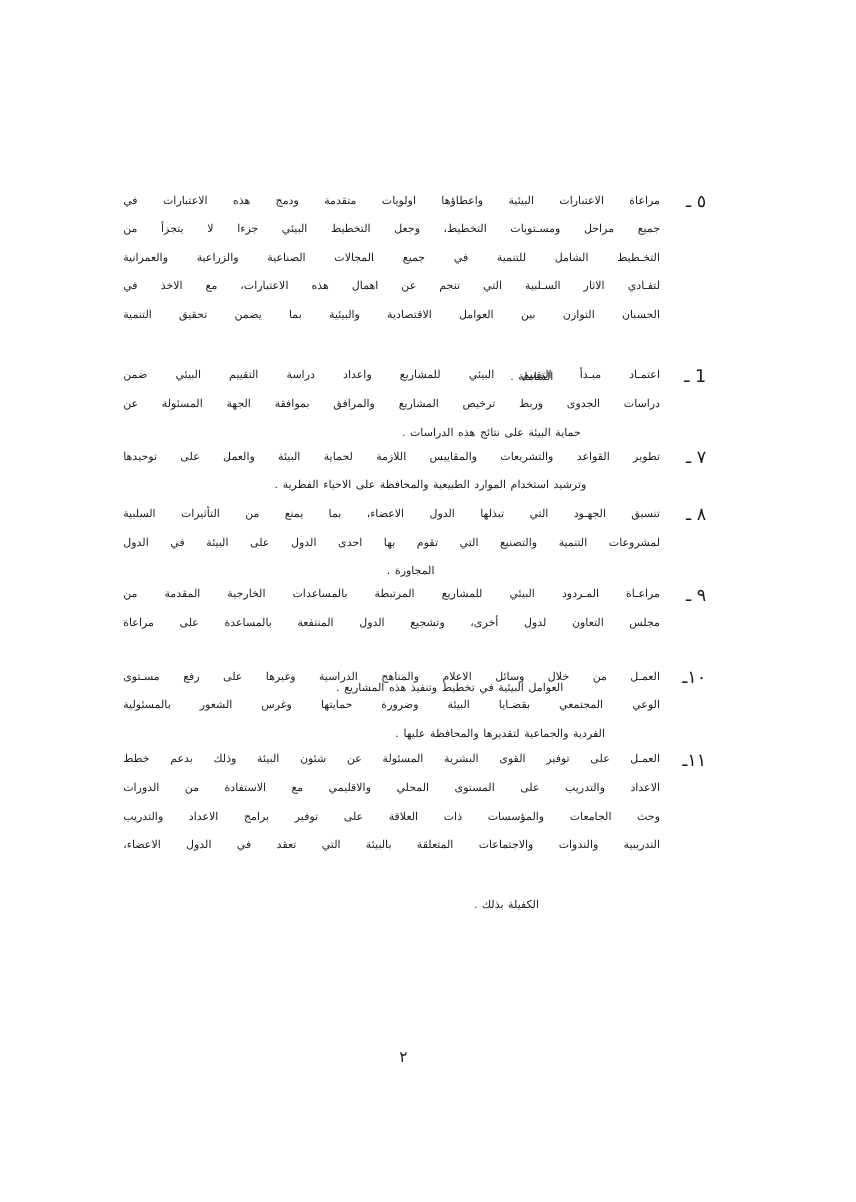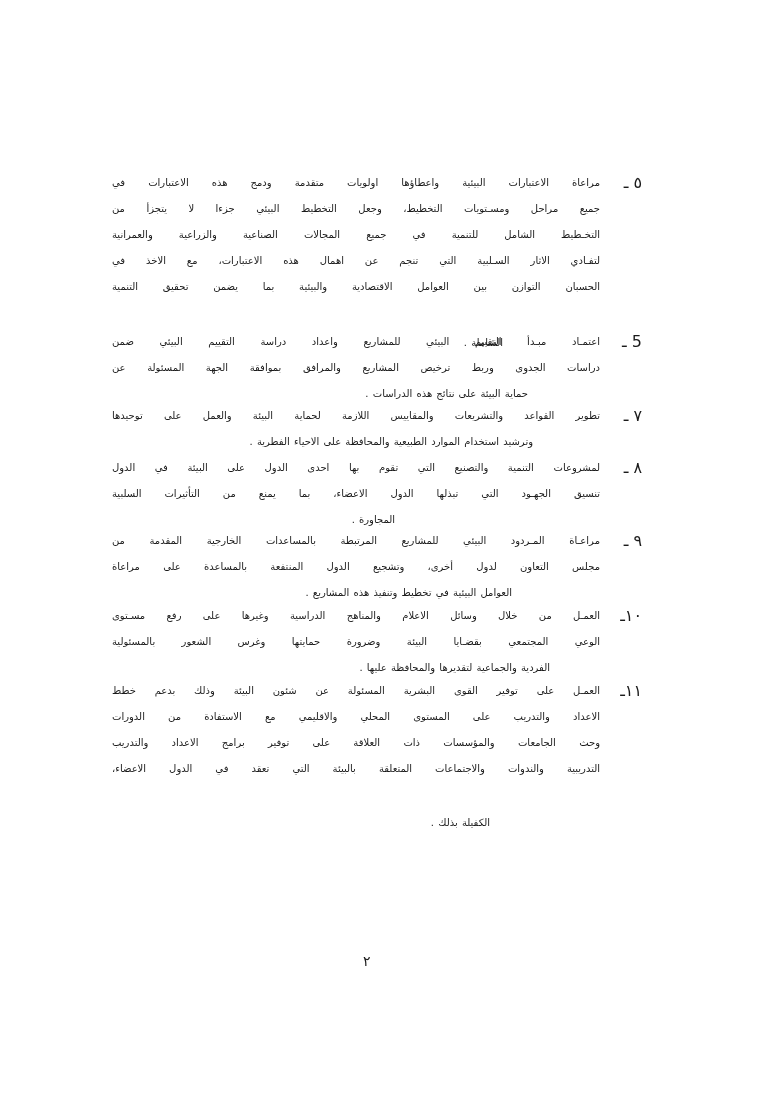--- a/index.html
+++ b/index.html
@@ -62,44 +62,44 @@
     <span class="num">٥ ـ</span>
     <div class="line">مراعاة الاعتبارات البيئية واعطاؤها اولويات متقدمة ودمج هذه الاعتبارات في</div>
     <div class="line">جميع مراحل ومسـتويات التخطيط، وجعل التخطيط البيئي جزءا لا يتجزأ من</div>
     <div class="line">التخـطيط الشامل للتنمية في جميع المجالات الصناعية والزراعية والعمرانية</div>
     <div class="line">لتفـادي الاثار السـلبية التي تنجم عن اهمال هذه الاعتبارات، مع الاخذ في</div>
     <div class="line">الحسبان التوازن بين العوامل الاقتصادية والبيئية بما يضمن تحقيق التنمية</div>
     <div class="line end" style="padding-left: 0px; padding-right: 97px; margin-top: 31px;">الشاملة .</div>
   </div>
 
   <div class="item" style="top:329px">
-    <span class="num">5 ـ</span>
+    <span class="num">1 ـ</span>
     <div class="line">اعتمـاد مبـدأ التقييم البيئي للمشاريع واعداد دراسة التقييم البيئي ضمن</div>
     <div class="line">دراسات الجدوى وربط ترخيص المشاريع والمرافق بموافقة الجهة المسئولة عن</div>
     <div class="line end" style="padding-left: 0px; padding-right: 72px;">حماية البيئة على نتائج هذه الدراسات .</div>
   </div>
 
   <div class="item" style="top:403px">
     <span class="num">٧ ـ</span>
     <div class="line">تطوير القواعد والتشريعات والمقاييس اللازمة لحماية البيئة والعمل على توحيدها</div>
     <div class="line end" style="padding-left: 0px; padding-right: 67px;">وترشيد استخدام الموارد الطبيعية والمحافظة على الاحياء الفطرية .</div>
   </div>
 
   <div class="item" style="top:455px">
     <span class="num">٨ ـ</span>
+    <div class="line">تنسيق الجهـود التي تبذلها الدول الاعضاء، بما يمنع من التأثيرات السلبية</div>
     <div class="line">لمشروعات التنمية والتصنيع التي تقوم بها احدى الدول على البيئة في الدول</div>
-    <div class="line">تنسيق الجهـود التي تبذلها الدول الاعضاء، بما يمنع من التأثيرات السلبية</div>
     <div class="line end" style="padding-left: 0px; padding-right: 205px;">المجاورة .</div>
   </div>
 
   <div class="item" style="top:528px">
     <span class="num">٩ ـ</span>
     <div class="line">مراعـاة المـردود البيئي للمشاريع المرتبطة بالمساعدات الخارجية المقدمة من</div>
     <div class="line">مجلس التعاون لدول أخرى، وتشجيع الدول المنتفعة بالمساعدة على مراعاة</div>
-    <div class="line end" style="padding-left: 0px; padding-right: 88px;">العوامل البيئية في تخطيط وتنفيذ هذه المشاريع .</div>
+    <div class="line end" style="padding-left: 0px; padding-right: 88px; margin-top: 33px;">العوامل البيئية في تخطيط وتنفيذ هذه المشاريع .</div>
   </div>
 
   <div class="item" style="top:603px">
     <span class="num">١٠ـ</span>
     <div class="line">العمـل من خلال وسائل الاعلام والمناهج الدراسية وغيرها على رفع مسـتوى</div>
     <div class="line">الوعي المجتمعي بقضـايا البيئة وضرورة حمايتها وغرس الشعور بالمسئولية</div>
     <div class="line end" style="padding-left: 0px; padding-right: 50px;">الفردية والجماعية لتقديرها والمحافظة عليها .</div>
   </div>
 
   <div class="item" style="top:678px">

